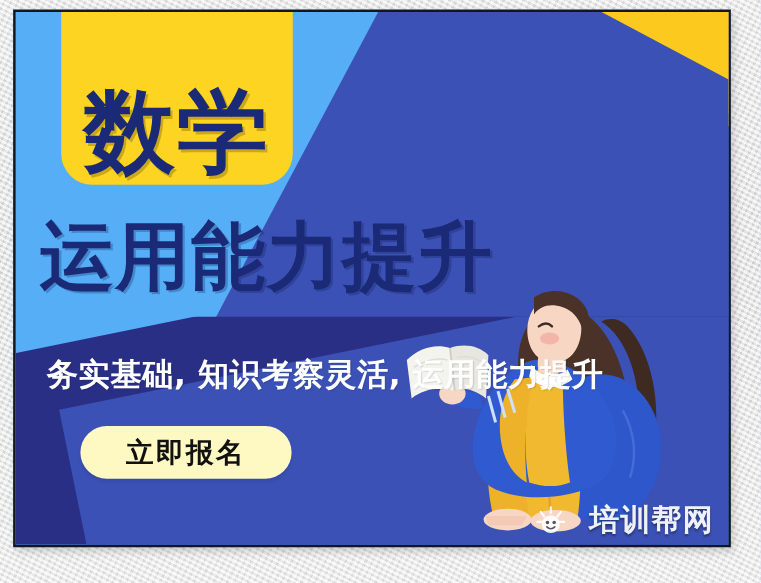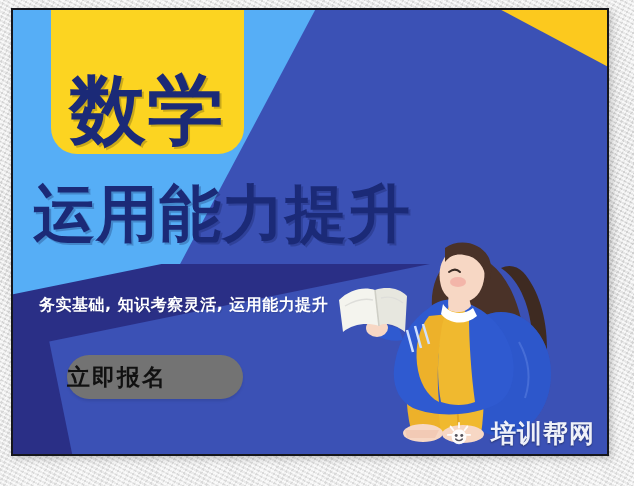--- a/index.html
+++ b/index.html
@@ -139,39 +139,40 @@
     letter-spacing: 1px;
     white-space: nowrap;
     text-shadow: 2px 2px 0 rgba(10,20,70,.25);
   }
 
   
   .subtitle {
     position: absolute;
     left: 26px;
     top: 285px;
-    font-size: 16px;
+    font-size: 26px;
     font-weight: 700;
     color: #ffffff;
     letter-spacing: .5px;
     white-space: nowrap;
     text-shadow: 1px 1px 1px rgba(0,0,0,.12);
   }
 
   
   .cta {
     position: absolute;
     left: 54px;
     top: 345px;
     width: 176px;
     height: 44px;
-    background: #737373;
+    background: #fef9c3;
     border-radius: 24px;
     display: flex;
     align-items: center;
+    justify-content: center;
     cursor: pointer;
     box-shadow: 0 2px 3px rgba(0,0,0,.10);
   }
   .cta-text {
     font-size: 23px;
     font-weight: 700;
     color: #111111;
     letter-spacing: 2px;
   }
 

